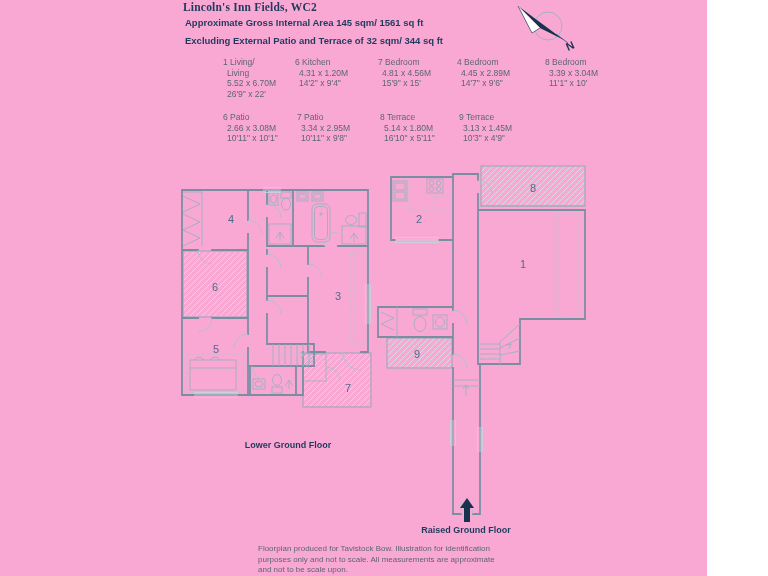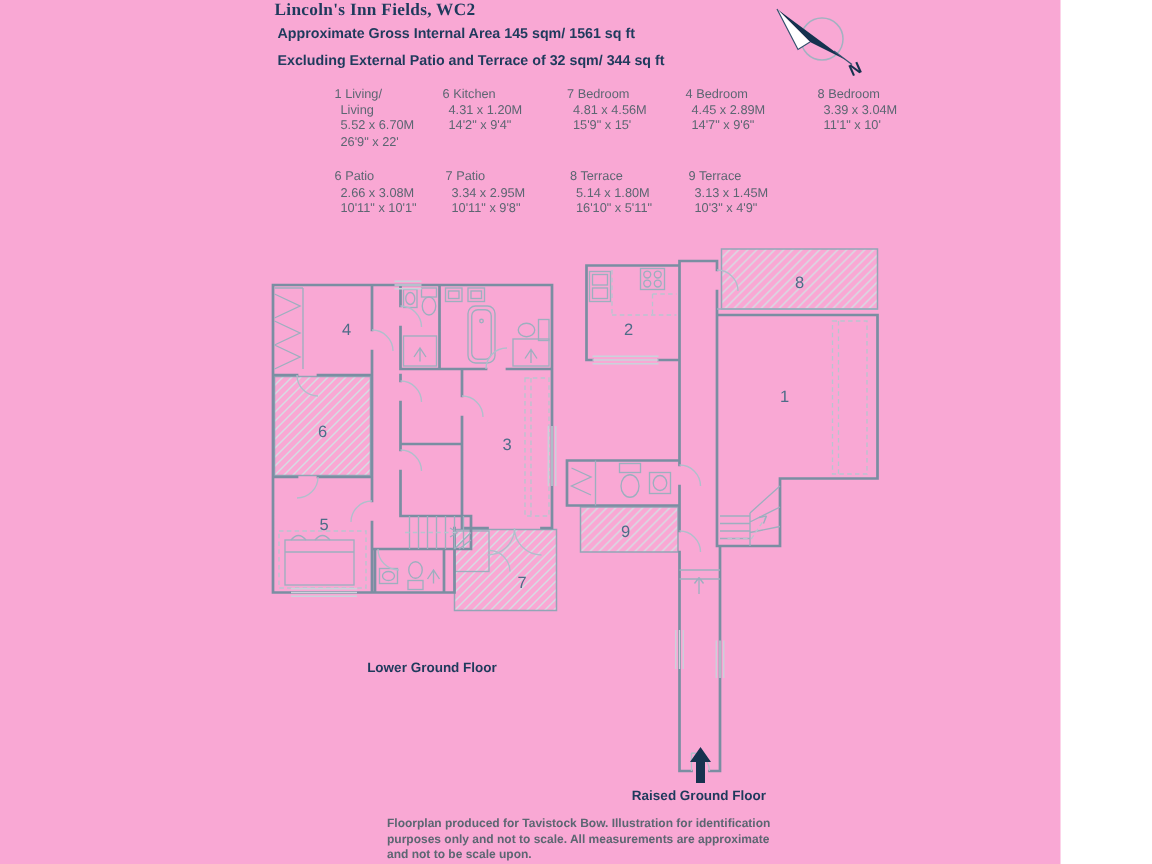--- a/index.html
+++ b/index.html
@@ -4,21 +4,21 @@
 <style>
   html,body{margin:0;padding:0;background:#ffffff;}
   #canvas{position:relative;width:707px;height:576px;background:#f9a8d4;overflow:hidden;
           font-family:"Liberation Sans",sans-serif;}
   .abs{position:absolute;}
   .title{font-family:"Liberation Serif",serif;font-weight:bold;font-size:11.5px;color:#1e3a5c;letter-spacing:.2px;}
   .hline{font-weight:bold;font-size:9.5px;color:#1e3a5c;text-align:right;}
   .legend-col{font-size:8.5px;color:#5c6672;line-height:10.5px;white-space:nowrap;margin-left:40px;}
   .legend-col div.sub{padding-left:4px;}
   .floor-label{font-weight:bold;font-size:9px;color:#1e3a5c;text-align:center;width:200px;}
-  .footer{font-size:8px;color:#5c6672;line-height:10.5px;font-weight:bold;}
+  .footer{font-size:8px;color:#5c6672;line-height:10.5px;}
   
   .wall{stroke:#7a8ea2;stroke-width:1.8;fill:none;stroke-linecap:square;}
   .fix{stroke:#9dafbf;stroke-width:.9;fill:none;}
   .door{stroke:#b0bfcc;stroke-width:.9;fill:none;}
   .dash{stroke:#b9c4cf;stroke-width:.9;fill:none;stroke-dasharray:3 2.2;}
   .win{stroke:#c9d3db;stroke-width:.9;fill:none;}
   .hatchshape{stroke:#93a5b6;stroke-width:1;}
   .roomnum{fill:#4e6c88;font-family:"Liberation Sans",sans-serif;font-size:11px;text-anchor:middle;}
   .navy{fill:#16324f;}
 </style>

